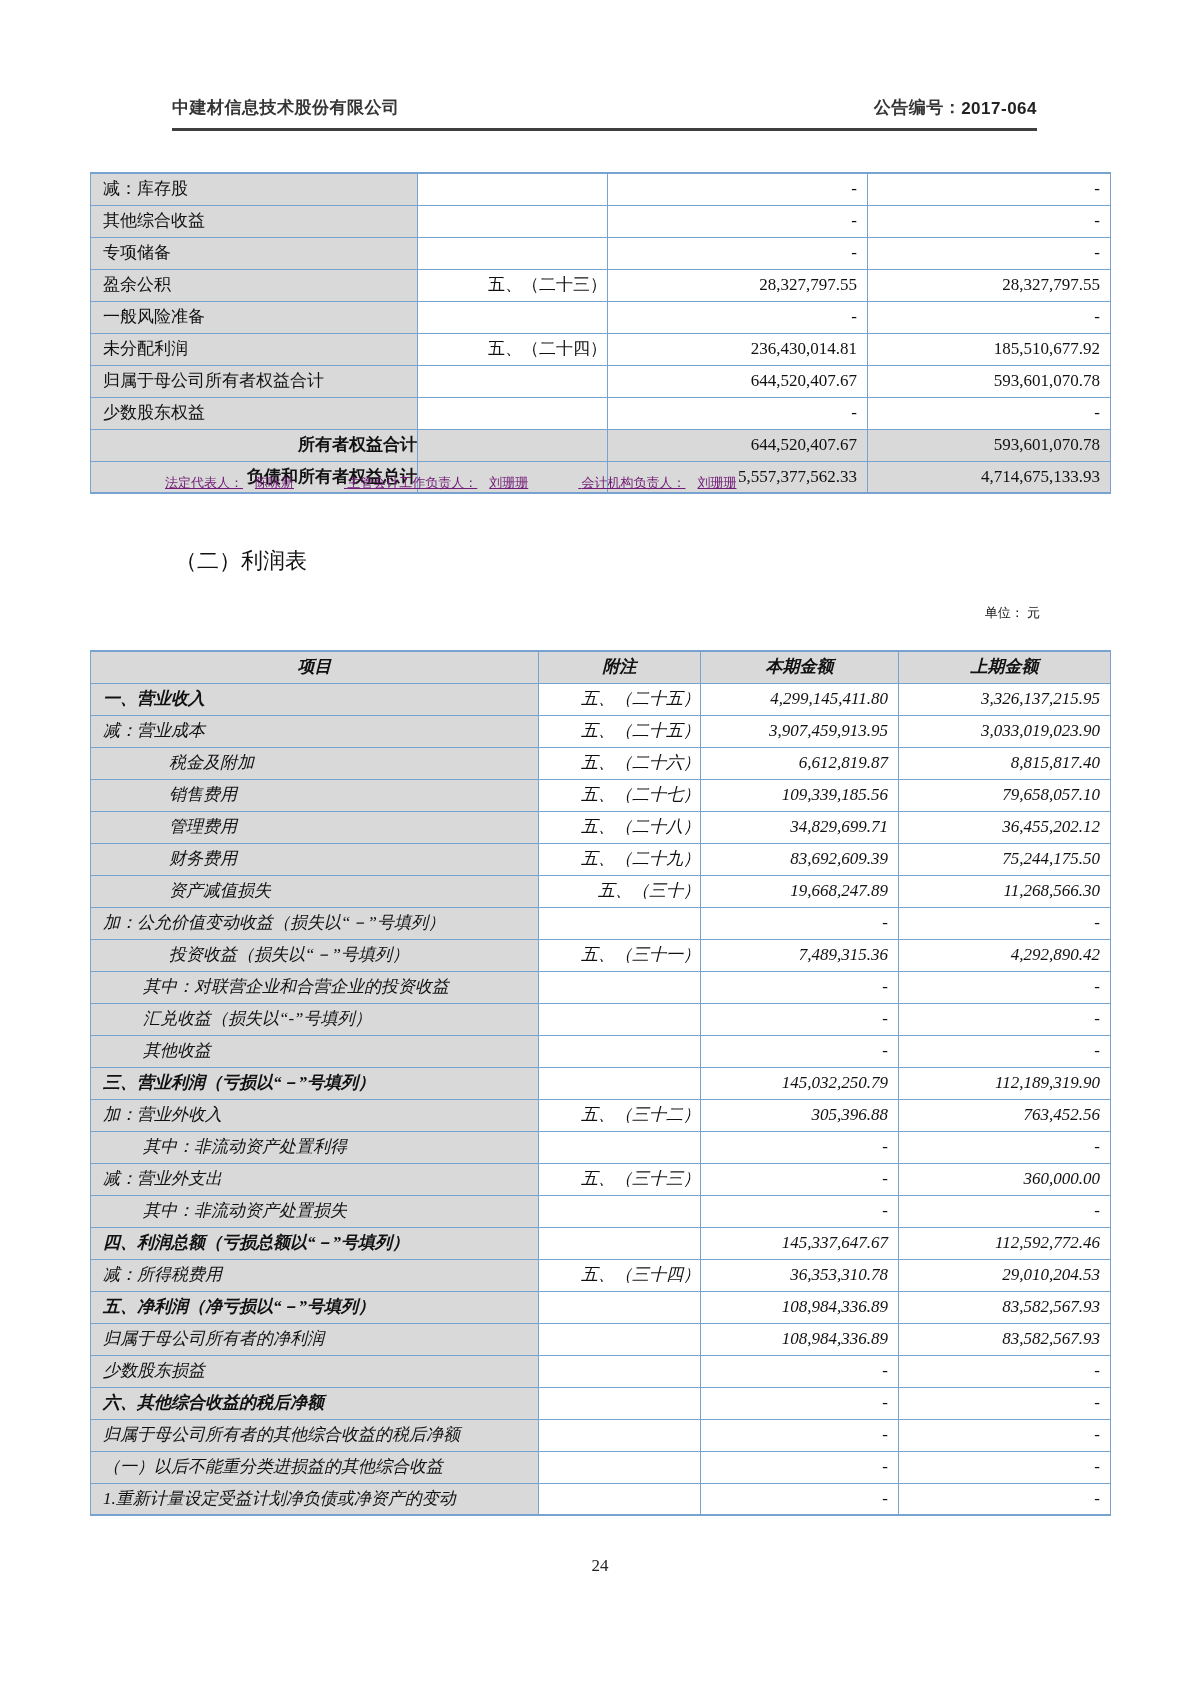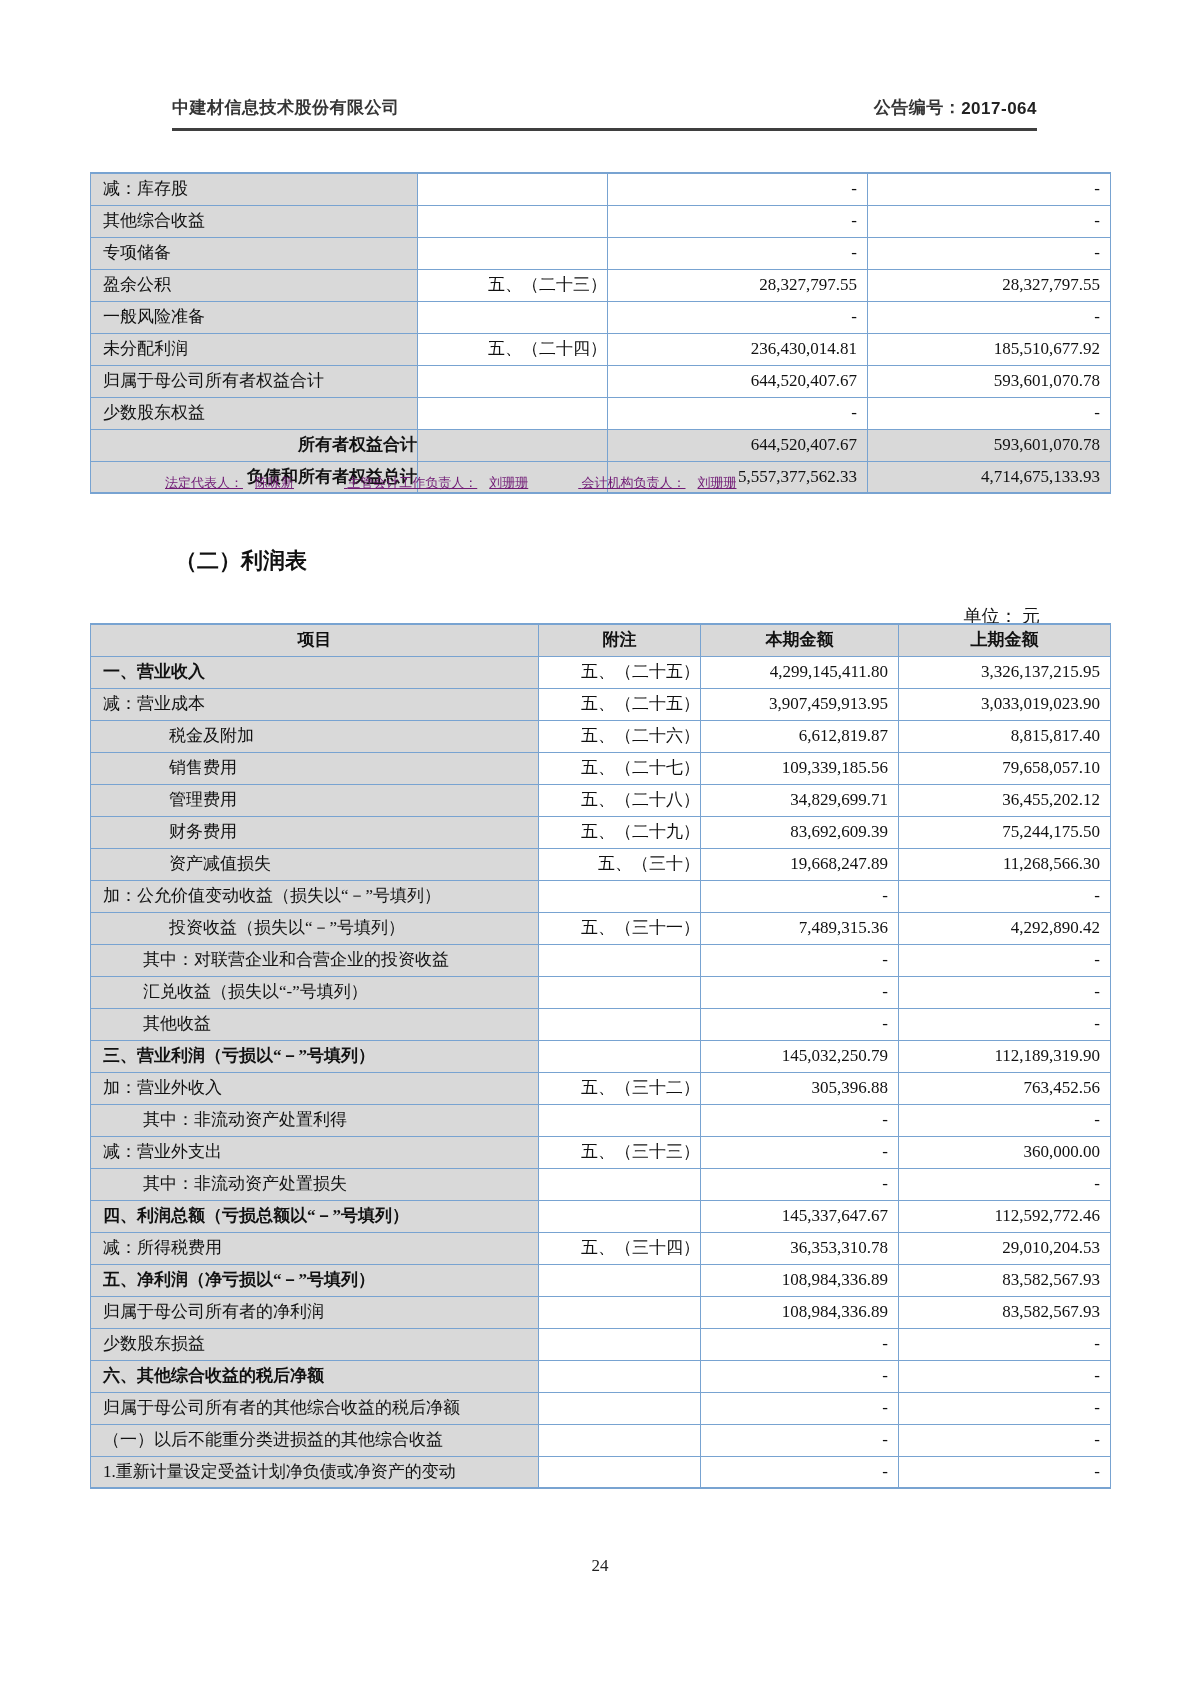--- a/index.html
+++ b/index.html
@@ -42,39 +42,39 @@
   .ind0 { padding-left:12px; }
   .ind1 { padding-left:52px; }
   .ind2 { padding-left:78px; }
   .bold { font-weight:bold; }
   .center { text-align:right; padding-left:0 !important; }
   .total-row td { background:var(--shade,#d9d9d9); }
   .fin-table thead th {
     background:var(--shade,#d9d9d9); font-weight:bold; text-align:center;
   }
   #equity-table { top:136px;margin-top:36px; }
-  #income-table { top:623px; }
+  #income-table { top:650px;font-style:italic; }
 
   
   .signatories {
     position:absolute; left:165px; top:474px; width:945px;
     font-size:13px; color:#701a75; white-space:nowrap;text-decoration:underline;
   }
   .signatories .sig-name { margin-left:12px; }
   .signatories .sig-group { margin-right:50px; }
 
   
   .section-title {
     position:absolute; left:175px; top:546px;
     font-family:"Liberation Sans","DejaVu Sans",sans-serif;
-    font-size:22px; font-weight:bold; color:#111;
+    font-size:22px; font-weight:normal; color:#111;
   }
   .unit-line {
     position:absolute; left:90px; top:604px; width:950px;
-    text-align:right; font-size:18px; color:#161616;
+    text-align:right; font-size:13px; color:#161616;
   }
 
   
   .page-footer {
     position:absolute; left:0; top:1556px; width:1200px;
     text-align:center; font-size:17px; color:#222;
   }
 </style>
 </head>
 <body>

